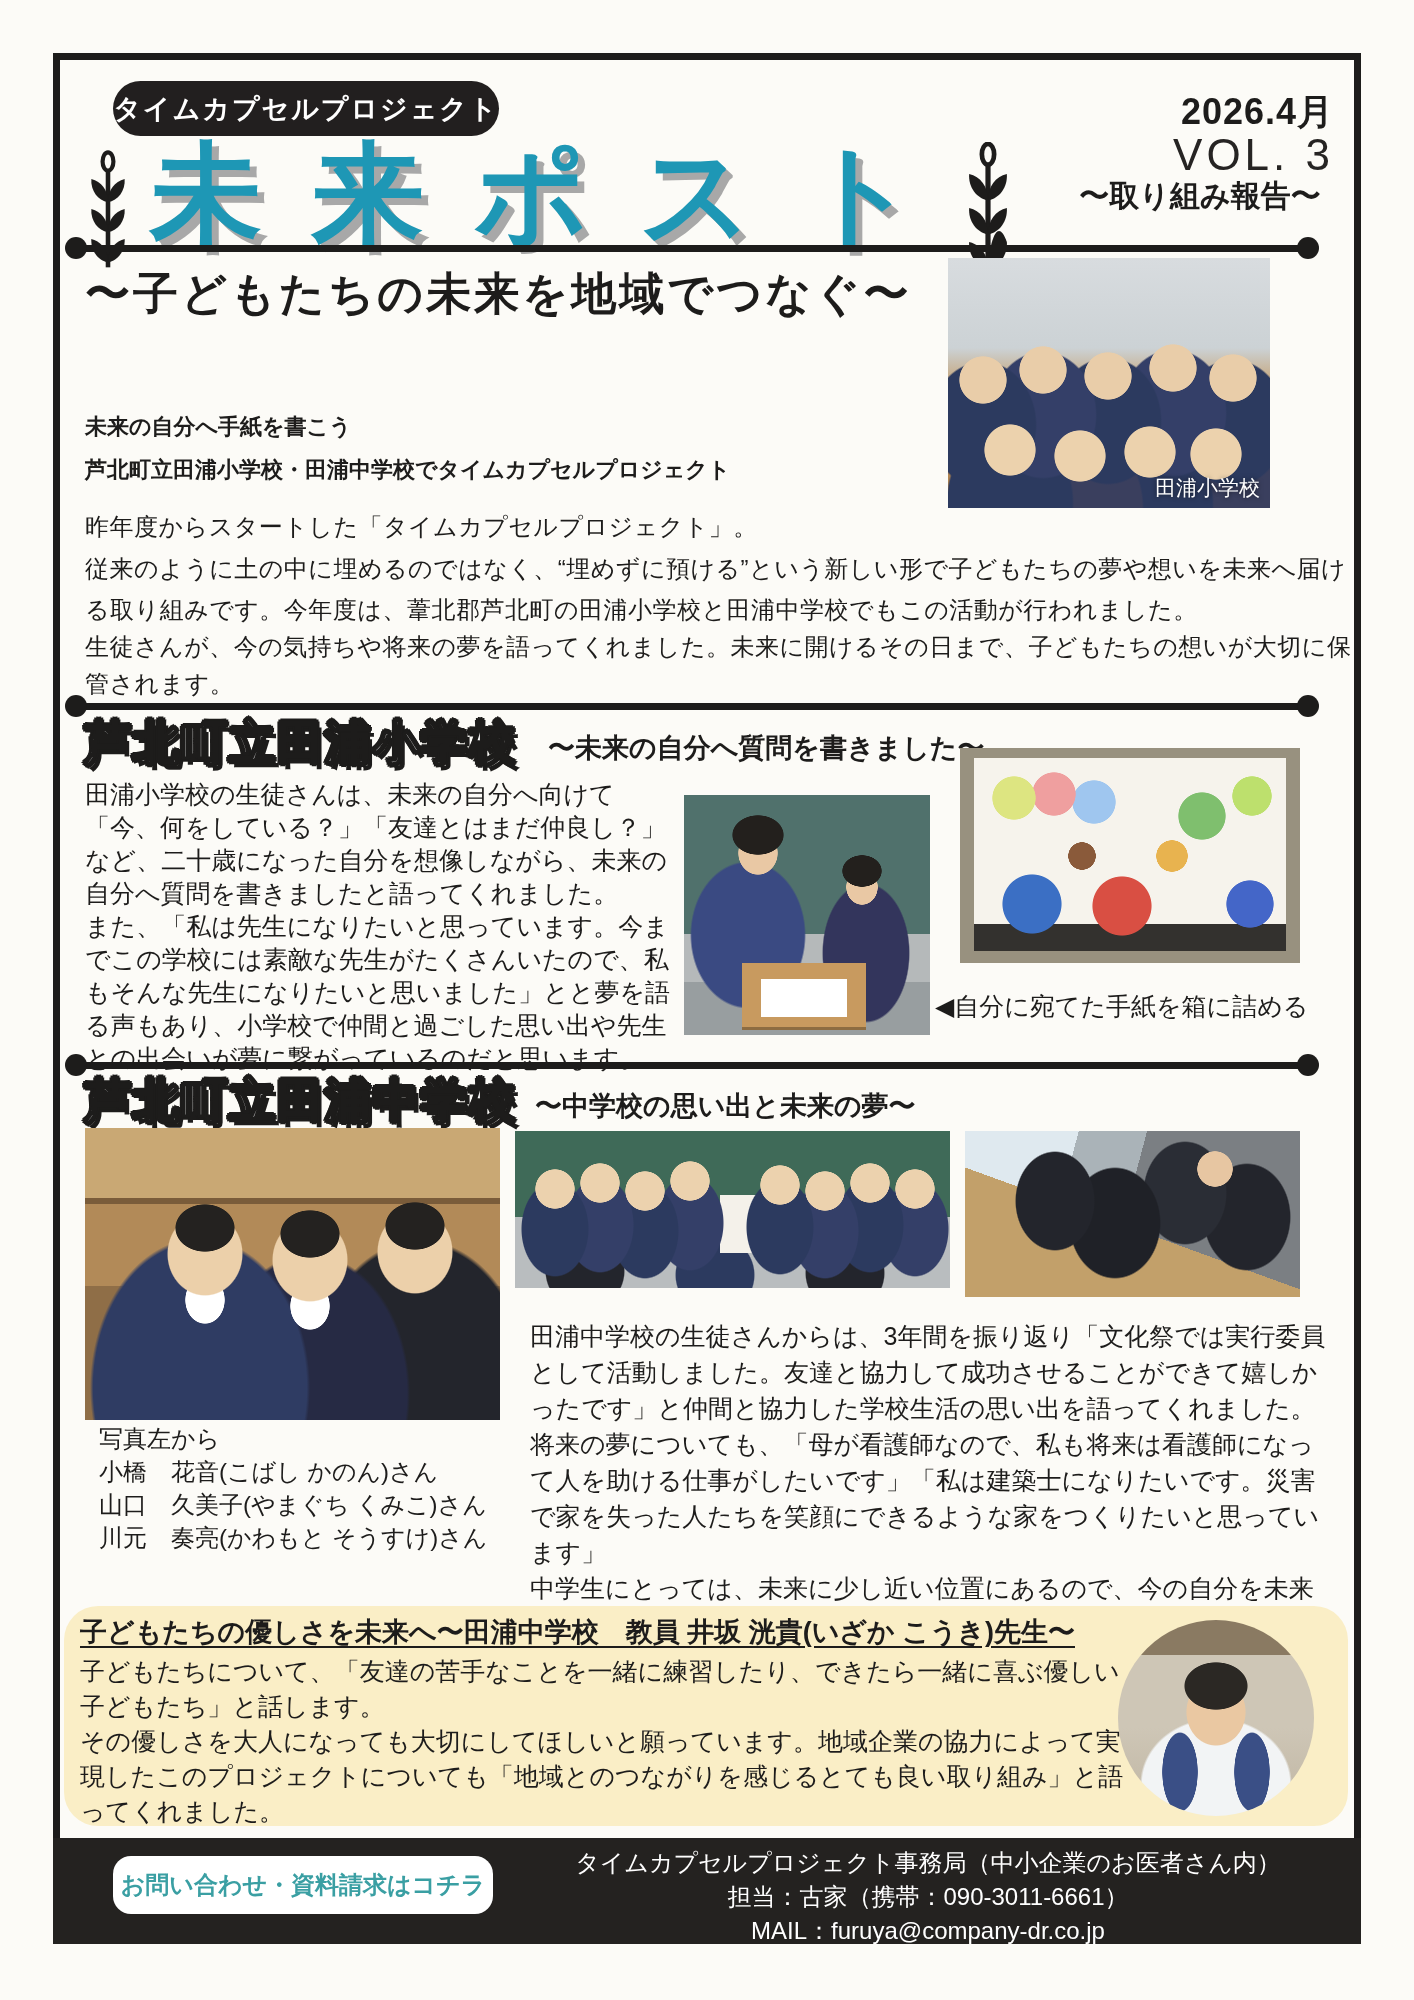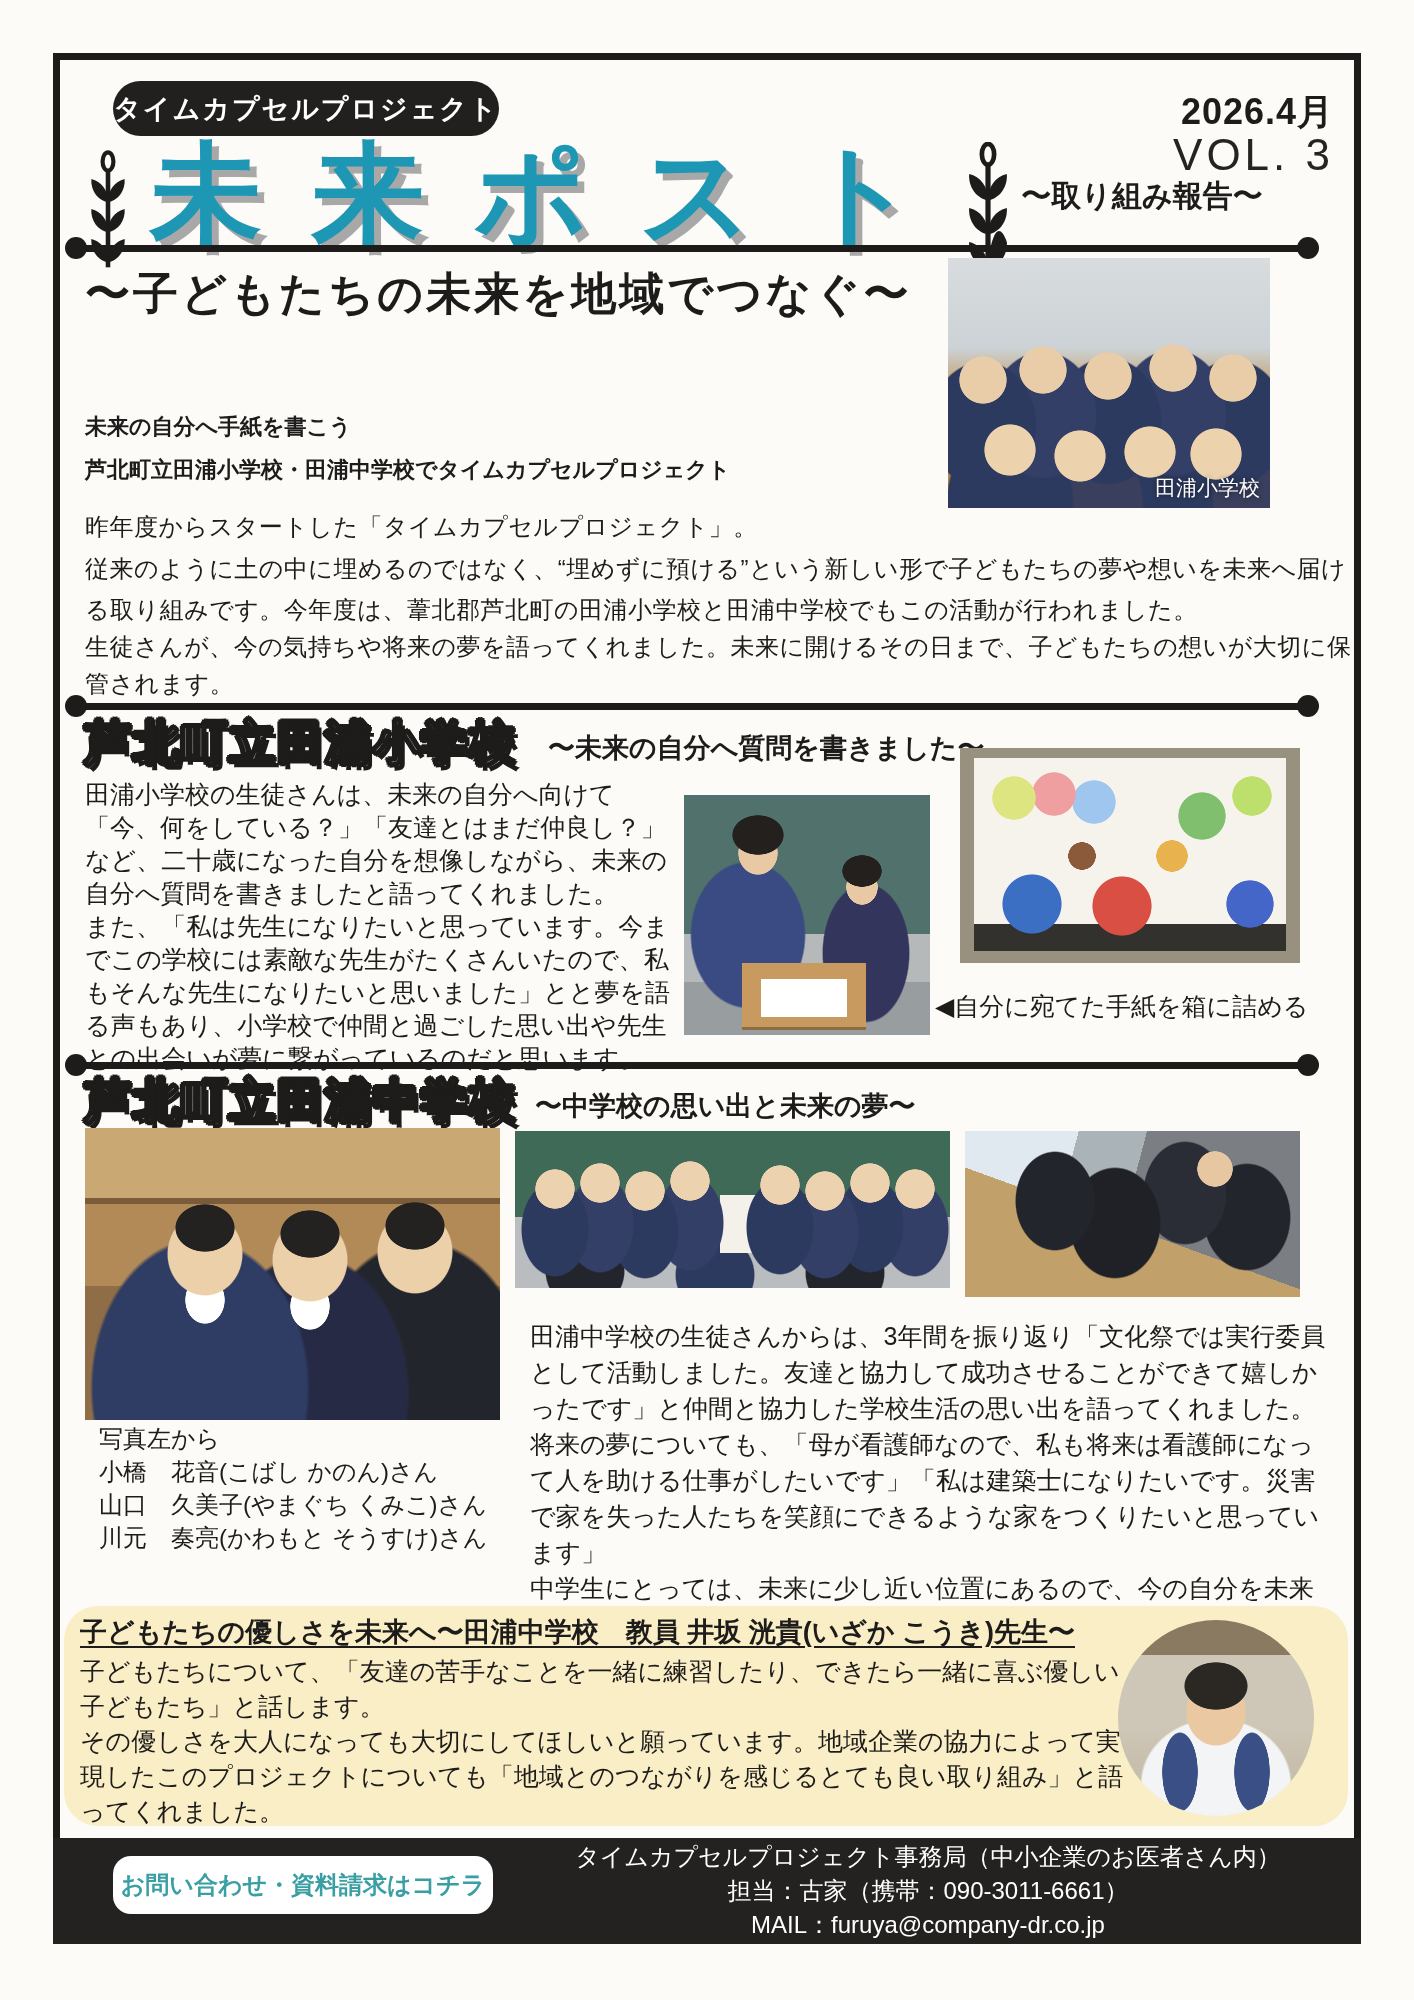--- a/index.html
+++ b/index.html
@@ -11,21 +11,21 @@
   }
   .frame{position:absolute; left:53px; top:53px; width:1294px; height:1877px; border:7px solid #1d1c1b;}
   
   .pill{position:absolute; left:113px; top:81px; width:386px; height:55px; background:#221f1f;
         border-radius:28px; color:#fff; font-size:27px; font-weight:700; letter-spacing:2px;
         display:flex; align-items:center; justify-content:center;}
   .date{position:absolute; right:80px; top:88px; font-size:36px; font-weight:800; letter-spacing:1px;}
   .vol{position:absolute; right:80px; top:130px; font-size:44px; font-weight:300; letter-spacing:4px; color:#262423;}
   .main-title{position:absolute; left:150px; top:120px; font-size:112px; font-weight:900;
         color:#1e97b5; letter-spacing:50px; white-space:nowrap; text-shadow:7px 7px 0 #a8a8a8;}
-  .report{position:absolute; left:977px; top:176px; width:330px; text-align:center; font-size:30px; font-weight:800;}
+  .report{position:absolute; left:1035px; top:176px; width:330px; text-align:center; font-size:30px; font-weight:800;}
   .wheat{position:absolute;}
   
   .divider{position:absolute; left:72px; width:1240px; height:7px; background:#1d1c1b; border-radius:4px;}
   .divider::before,.divider::after{content:""; position:absolute; width:22px; height:22px; border-radius:50%; background:#1d1c1b; top:-8px;}
   .divider::before{left:-7px;} .divider::after{right:-7px;}
   
   .h-intro{position:absolute; left:85px; top:264px; font-size:45px; font-weight:900; letter-spacing:3px; white-space:nowrap;}
   .lead{position:absolute; left:85px; font-size:22px; font-weight:800; white-space:nowrap;}
   .para{position:absolute; left:85px; font-size:24px; line-height:41px; letter-spacing:0.5px;}
   .deco{position:absolute; left:85px; font-size:46px; font-weight:900; letter-spacing:2px; color:#fff;
@@ -149,21 +149,21 @@
       radial-gradient(18px 40px at 62px 152px,#3a4f86 97%,transparent 100%),
       radial-gradient(18px 40px at 134px 152px,#3a4f86 97%,transparent 100%),
       radial-gradient(76px 66px at 98px 164px,#f2f4f5 97%,transparent 100%),
       linear-gradient(#8a7a62 0 18%,transparent 18%),
       linear-gradient(180deg,#cec6b6 0 55%,#bfb5a2 100%);}
   
   .footer{position:absolute; left:53px; top:1838px; width:1308px; height:106px; background:#242220;}
   .contact-btn{position:absolute; left:60px; top:18px; width:380px; height:58px; background:#fff; border:none;
       border-radius:18px; color:#3a9fa3; font-size:24px; font-weight:800; font-family:inherit; cursor:pointer;
       display:flex; align-items:center; justify-content:center;}
-  .footer-text{position:absolute; left:470px; top:2px; width:810px; color:#fff; text-align:center; font-size:24px; line-height:34px;}
+  .footer-text{position:absolute; left:470px; top:8px; width:810px; color:#fff; text-align:center; font-size:24px; line-height:34px;}
 </style>
 </head>
 <body>
 
 <div class="page">
   <div class="frame"></div>
 
   <div class="pill">タイムカプセルプロジェクト</div>
   <div class="date">2026.4月</div>
   <div class="vol">VOL. 3</div>

